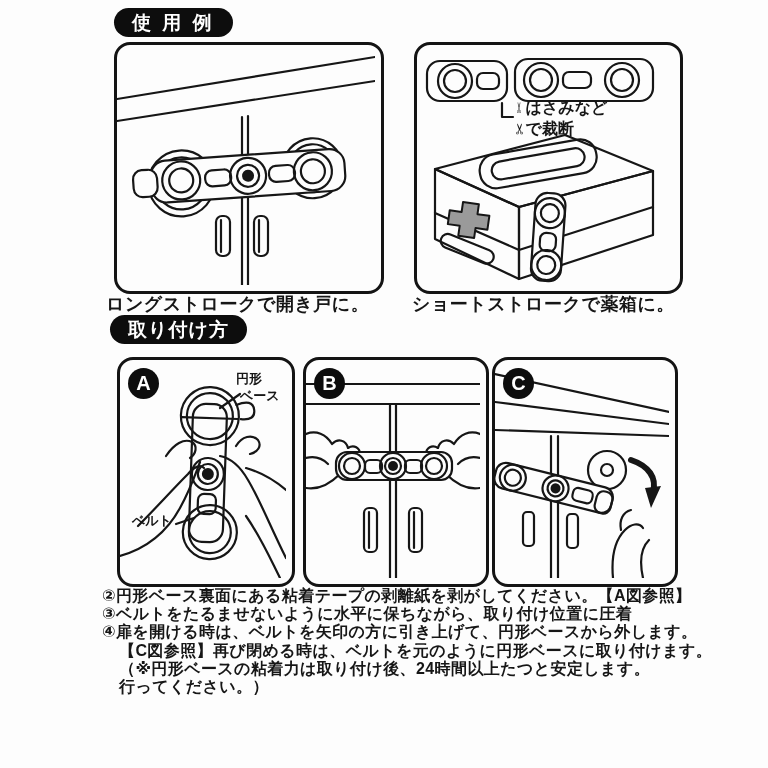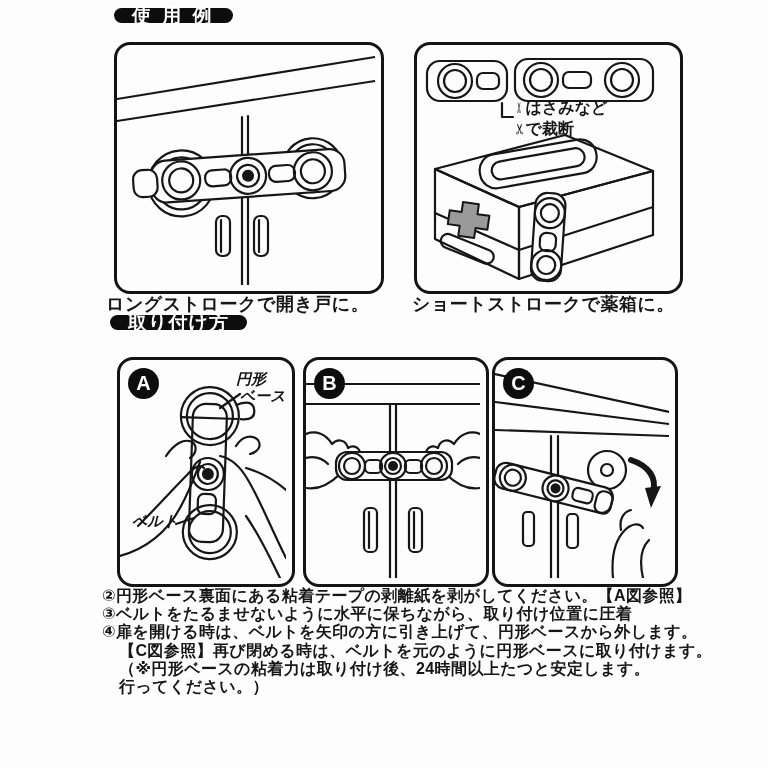--- a/index.html
+++ b/index.html
@@ -4,35 +4,35 @@
 <style>
   html,body{margin:0;padding:0;background:#ffffff;}
   .sheet{
     position:relative;width:768px;height:768px;background:#fdfdfd;
     font-family:"Liberation Sans","DejaVu Sans",sans-serif;color:#161616;
     overflow:hidden;
   }
   .badge{
     position:absolute;background:#0d0d0d;color:#ffffff;font-weight:bold;
     border-radius:16px;display:flex;align-items:center;justify-content:center;
-    font-size:19px;letter-spacing:3px;padding:0 18px;height:15px;
+    font-size:19px;letter-spacing:3px;padding:0 18px;height:29px;
   }
   .panel{
     position:absolute;border:3px solid #141414;border-radius:16px;background:#fdfdfd;
   }
   .panel svg{position:absolute;left:0;top:0;}
   .caption{
     position:absolute;font-size:18px;font-weight:700;letter-spacing:0.5px;white-space:nowrap;
   }
   .letter-badge{
     position:absolute;left:8px;top:8px;width:31px;height:31px;border-radius:50%;
     background:#0d0d0d;color:#fff;font-weight:bold;font-size:20px;
     display:flex;align-items:center;justify-content:center;
   }
-  .plabel{position:absolute;font-size:15px;font-weight:600;white-space:nowrap;line-height:17px;font-style:italic;}
+  .plabel{position:absolute;font-size:13px;font-weight:600;white-space:nowrap;line-height:17px;}
   .cutnote{position:absolute;font-size:16px;font-weight:600;line-height:21px;white-space:nowrap;}
   .scis{display:inline-block;transform:rotate(-90deg);font-size:15px;}
   .scis.closed{transform:rotate(-90deg) scaleY(0.55);}
   .instr{position:absolute;left:102px;top:587px;width:664px;font-size:16px;font-weight:600;letter-spacing:0.4px;}
   .iline{height:18.2px;line-height:18.2px;white-space:nowrap;}
   .iline.cont{padding-left:17px;}
   svg *{stroke:#161616;stroke-width:2.2;fill:none;stroke-linecap:round;stroke-linejoin:round;}
   svg .fillb{fill:#161616;stroke:none;}
   svg .fillw{fill:#fdfdfd;}
   svg .fillg{fill:#9a9a9a;}

